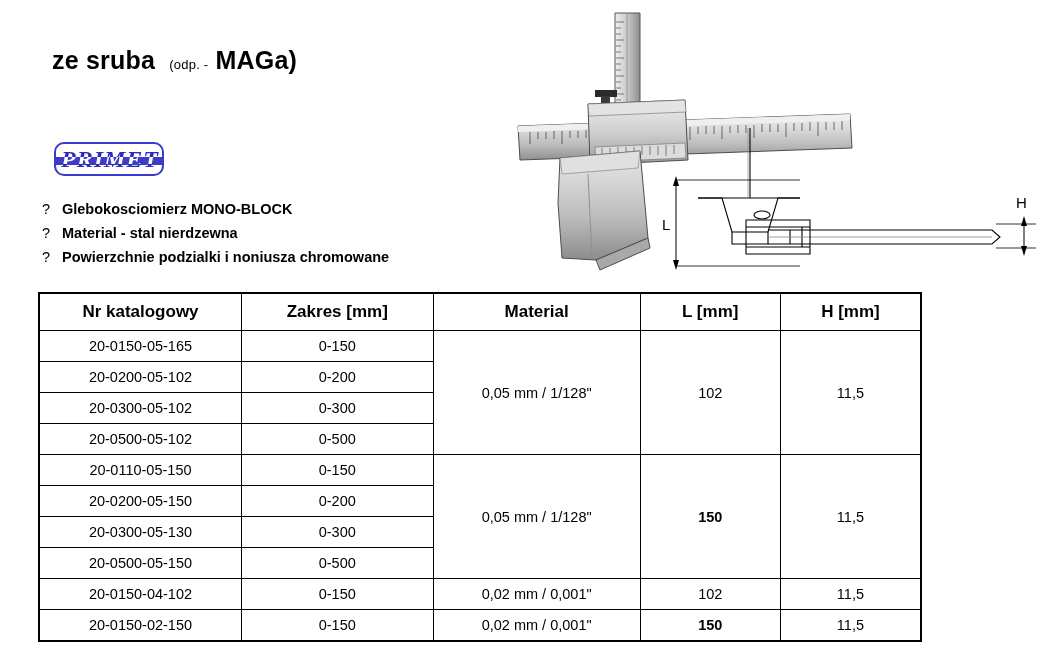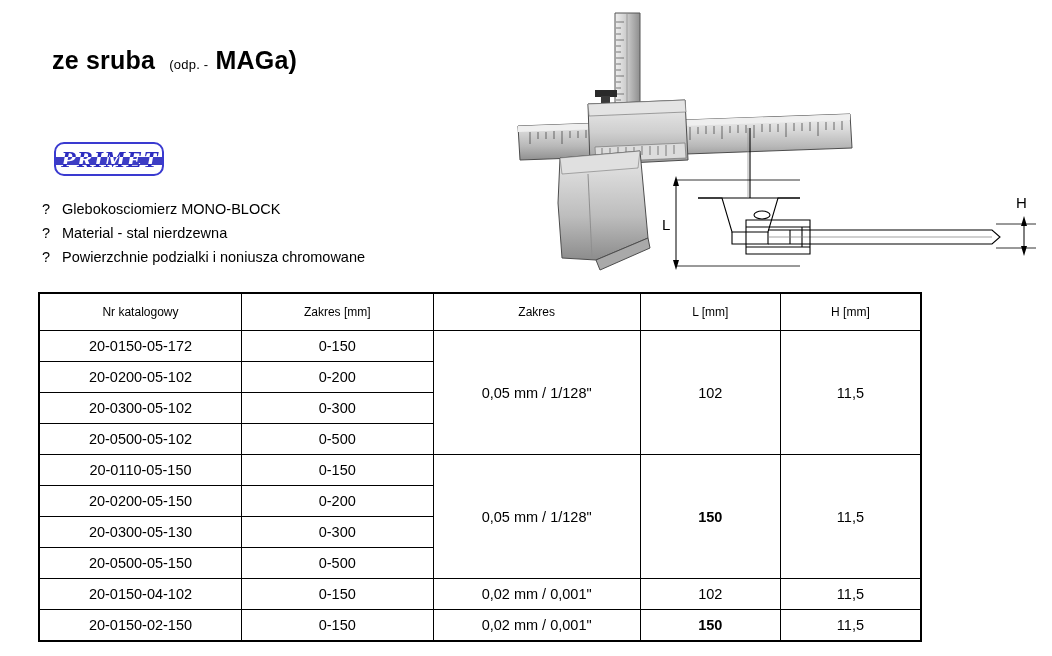--- a/index.html
+++ b/index.html
@@ -101,20 +101,21 @@
     margin-bottom: 2px;
   }
   .bullet-mark {
     width: 32px;
     flex: 0 0 32px;
     text-align: center;
     font-size: 14.5px;
   }
   .bullet-text {
     flex: 1 1 auto;
+    font-weight: bold;
   }
 
   
   .illustration {
     position: absolute;
     left: 500px;
     top: 8px;
     width: 550px;
     height: 280px;
   }
@@ -133,23 +134,23 @@
   }
   table.spec th, table.spec td {
     border: 1px solid #000000;
     text-align: center;
     font-size: 14.5px;
     padding: 0;
     height: 30px;
     background: #ffffff;
   }
   table.spec th {
-    font-weight: normal;
+    font-weight: bold;
     height: 36px;
-    font-size: 12px;
+    font-size: 17px;
     text-align: center;
   }
   .bold-cell {
     font-weight: bold;
   }
   .col-cat { width: 195px; }
   .col-zak { width: 185px; }
   .col-non { width: 200px; }
   .col-l   { width: 135px; }
   .col-h   { width: 135px; }
@@ -358,29 +359,29 @@
     <text x="516" y="200" font-family="Liberation Sans, sans-serif" font-size="15">H</text>
   </svg>
 </div>
 
 <div class="table-wrap">
   <table class="spec outer-border">
     <thead>
       <tr>
         <th class="col-cat">Nr katalogowy</th>
         <th class="col-zak">Zakres [mm]</th>
-        <th class="col-non">Zakres</th>
+        <th class="col-non">Material</th>
         <th class="col-l">L [mm]</th>
         <th class="col-h">H [mm]</th>
       </tr>
     </thead>
     <tbody>
 
       <tr>
-        <td>20-0150-05-172</td>
+        <td>20-0150-05-165</td>
         <td>0-150</td>
         <td rowspan="4">0,05 mm / 1/128"</td>
         <td rowspan="4">102</td>
         <td rowspan="4">11,5</td>
       </tr>
       <tr>
         <td>20-0200-05-102</td>
         <td>0-200</td>
       </tr>
       <tr>

